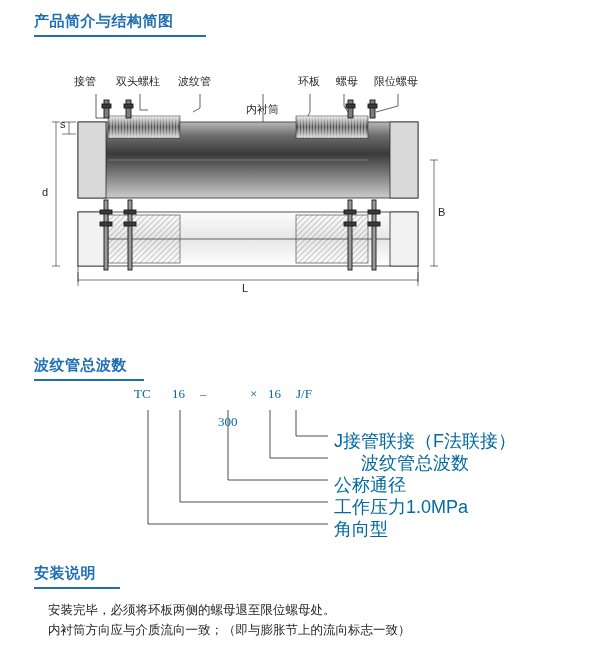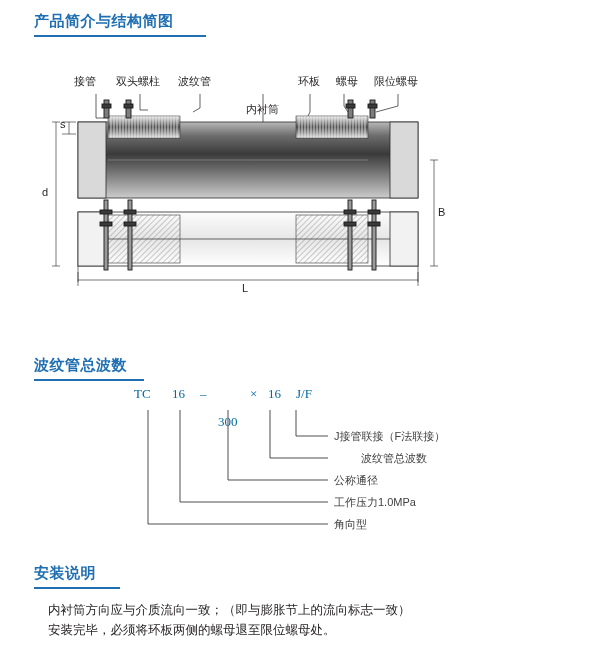--- a/index.html
+++ b/index.html
@@ -66,22 +66,22 @@
   }
   .code-token {
     position: absolute;
     font-size: 13px;
     font-family: "Liberation Serif", serif;
     color: #0369a1;
     white-space: nowrap;
   }
   .code-desc {
     position: absolute;
-    font-size: 11px;
-    color: #404040;
+    font-size: 18px;
+    color: #0369a1;
     white-space: nowrap;
   }
 
   
   #install-text {
     position: absolute;
     left: 48px;
     top: 600px;
     width: 520px;
     font-size: 12.5px;
@@ -314,15 +314,15 @@
   <div class="code-desc" style="left:224px; top:59px;margin-left:27px;">波纹管总波数</div>
   <div class="code-desc" style="left:224px; top:81px;">公称通径</div>
   <div class="code-desc" style="left:224px; top:103px;">工作压力1.0MPa</div>
   <div class="code-desc" style="left:224px; top:125px;">角向型</div>
 </div>
 
 <div id="sec3-title" class="section-title">安装说明</div>
 <div id="sec3-rule" class="title-underline"></div>
 
 <div id="install-text">
+  <div>安装完毕，必须将环板两侧的螺母退至限位螺母处。</div>
   <div>内衬筒方向应与介质流向一致；（即与膨胀节上的流向标志一致）</div>
-  <div>安装完毕，必须将环板两侧的螺母退至限位螺母处。</div>
 </div>
 
 </body></html>

